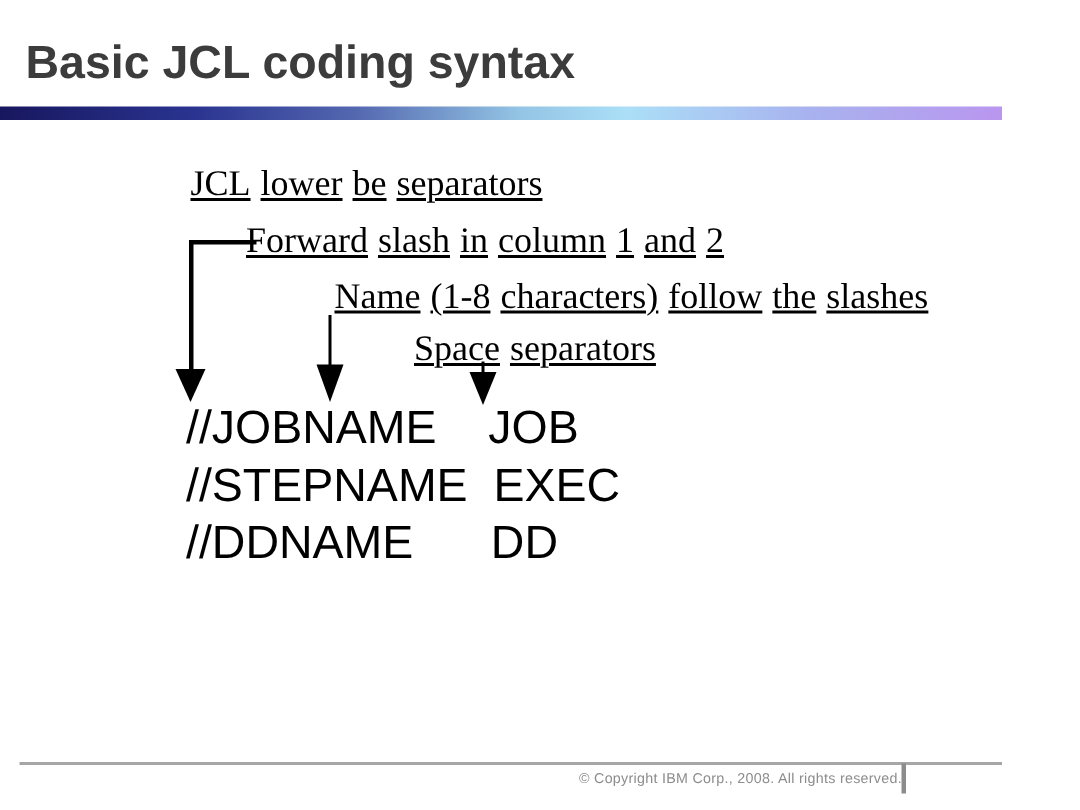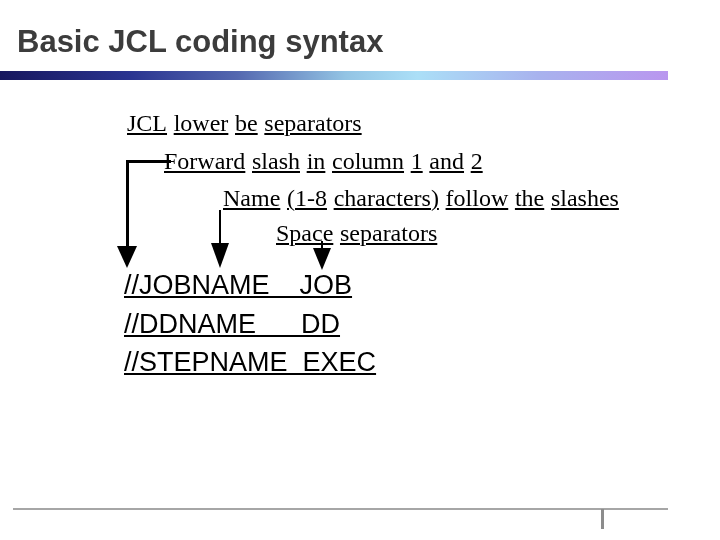--- a/index.html
+++ b/index.html
@@ -97,26 +97,25 @@
     border-top: 22px solid #000000;
   }
 
   
   .code-block {
     position: absolute;
     left: 124px;
     top: 266px;
   }
   .code-line {
-    font-size: 27px;
+    font-size: 31px;
     line-height: 38.7px;
     color: #000000;
     white-space: pre;
     font-family: "Liberation Sans", sans-serif;
-    text-decoration: underline;
   }
 
   
   .footer-line {
     position: absolute;
     left: 13px;
     top: 508px;
     width: 695px;
     height: 1.5px;
     background: #a6a6a6;
@@ -160,22 +159,23 @@
     <div class="arrow-head head-slash"></div>
 
     <div class="arrow-seg line-name"></div>
     <div class="arrow-head head-name"></div>
 
     <div class="arrow-seg line-space"></div>
     <div class="arrow-head head-space"></div>
 
     <div class="code-block">
       <div class="code-line">//JOBNAME    JOB</div>
+      <div class="code-line">//STEPNAME  EXEC</div>
       <div class="code-line">//DDNAME      DD</div>
-      <div class="code-line">//STEPNAME  EXEC</div>
     </div>
 
   </div>
 
   <div class="footer-line"></div>
+  <div class="footer-text">© Copyright IBM Corp., 2008. All rights reserved.</div>
   <div class="footer-tick"></div>
 
 </div>
 
 </body></html>

